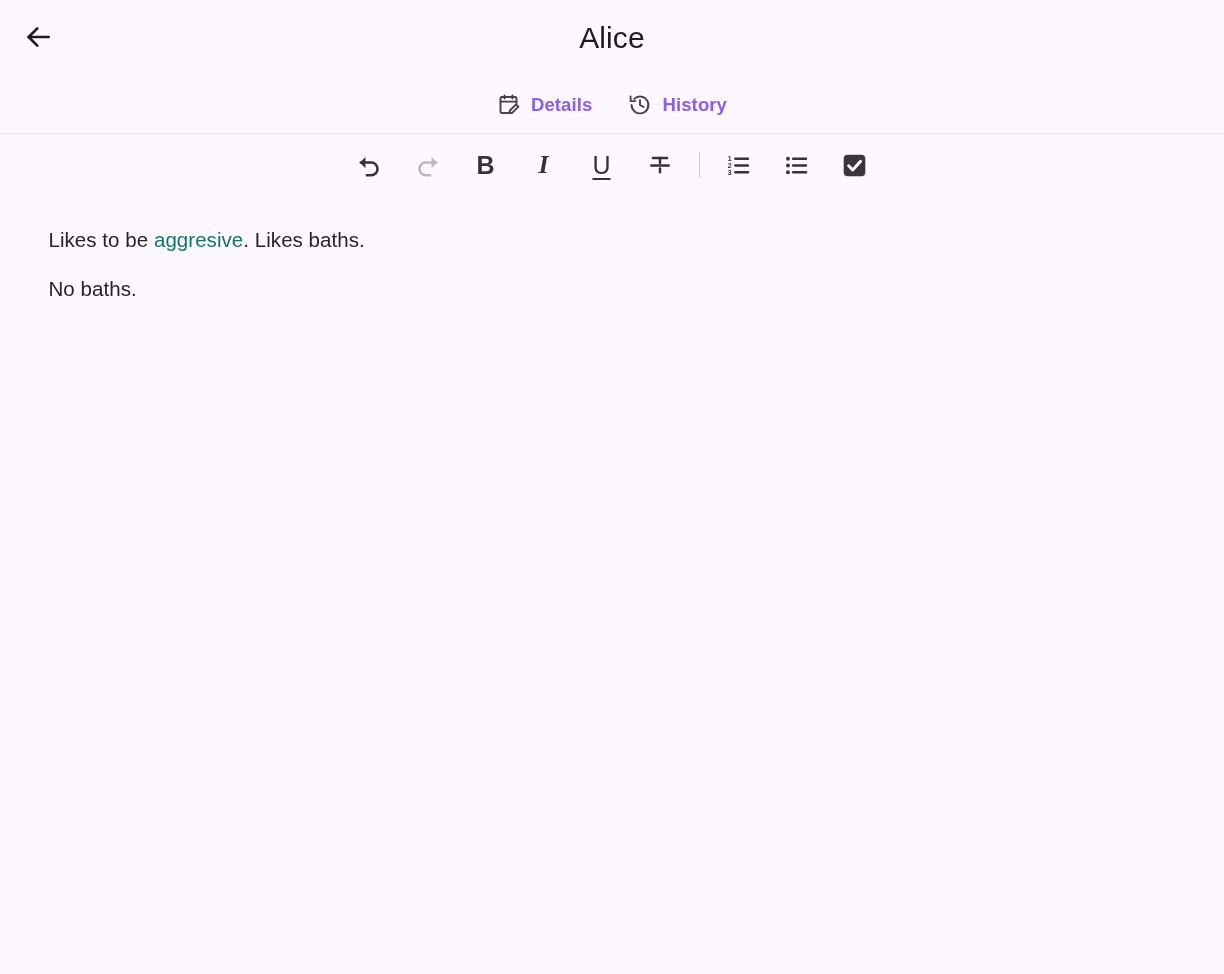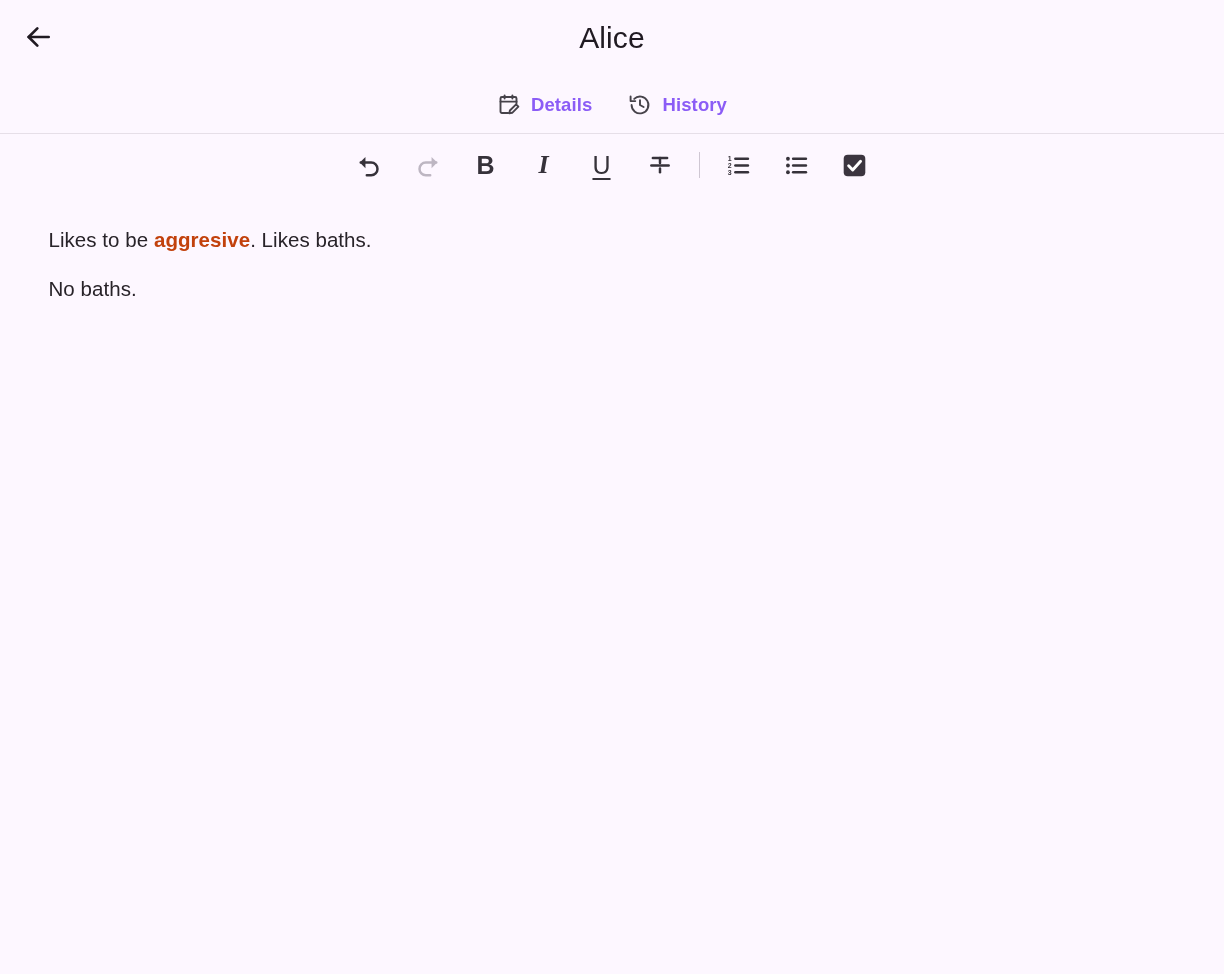--- a/index.html
+++ b/index.html
@@ -163,21 +163,21 @@
 
   .note-text {
     font-size: 20.5px;
     line-height: 1.19;
     color: #282329;
     letter-spacing: 0.05px;
     white-space: pre-wrap;
     outline: none;
     max-width: 1196px;
   }
-  .note-text b { font-weight: 700; color: #c2410c; }
+  .note-text b { font-weight: 400; color: #0f766e; }
 </style>
 </head>
 <body>
 
 <div class="app">
 
   <div class="appbar">
     <button class="back-button">
       <span>
         <svg width="32" height="32" viewBox="0 0 24 24" fill="none" stroke="#201A22" stroke-width="2" stroke-linecap="round" stroke-linejoin="round">

